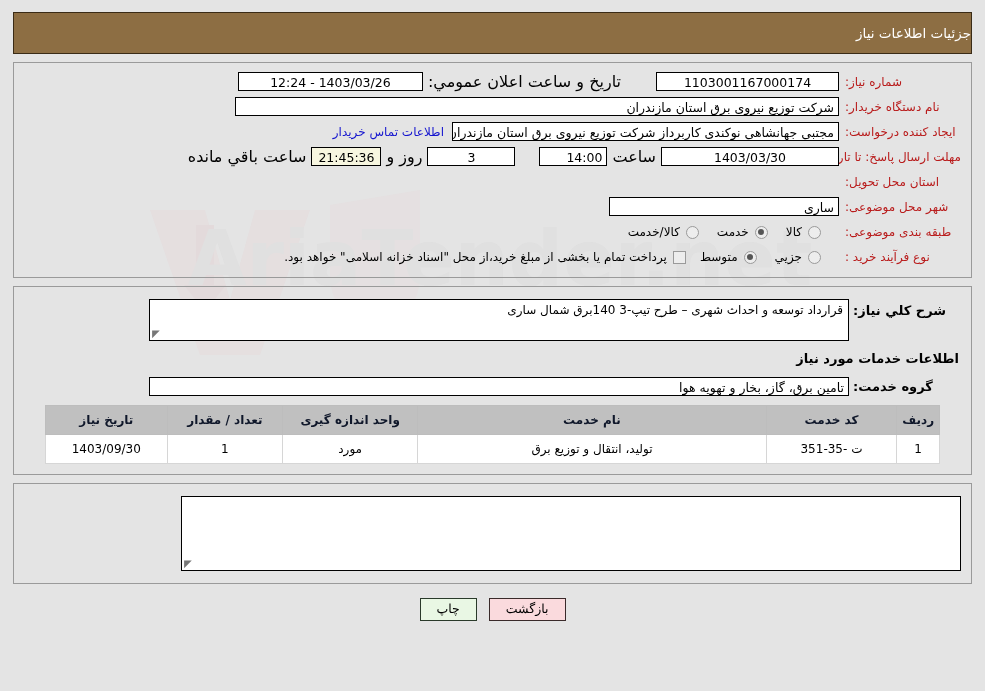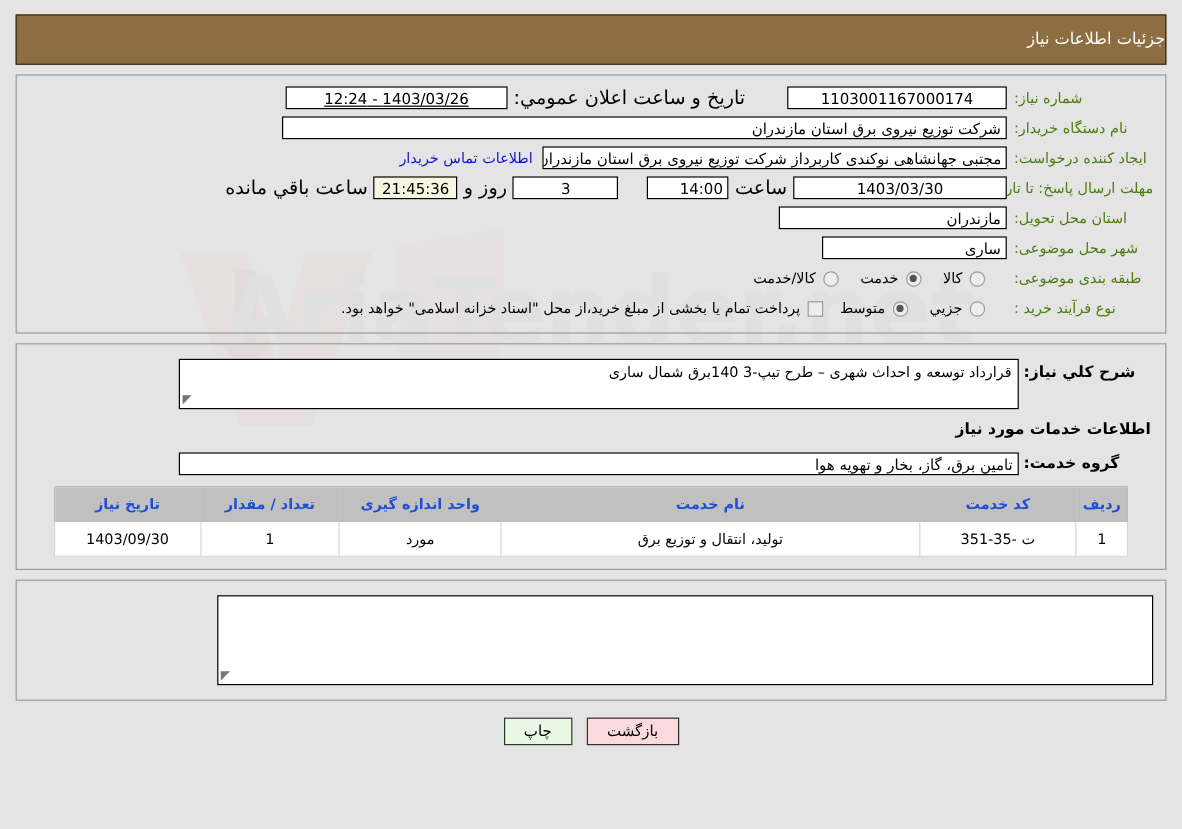--- a/index.html
+++ b/index.html
@@ -61,21 +61,21 @@
   
   .frow {
     display: flex;
     align-items: center;
     justify-content: flex-start;
     margin-bottom: 4px;
     min-height: 21px;
   }
   .lbl {
     font-size: 12px;
-    color: #4d7c0f;
+    color: #b91c1c;
     text-align: left;
     white-space: nowrap;
   }
   .lbl-w {
     width: 122px;
     text-align: left;
     padding-left: 6px;
     box-sizing: border-box;
     flex: 0 0 122px;
     line-height: 14px;
@@ -186,21 +186,21 @@
     font-size: 12px;
     background: #fff;
   }
   table.items th {
     background: #c0c0c0;
     border: 1px solid #bdbdbd;
     font-weight: bold;
     font-size: 12px;
     height: 26px;
     text-align: center;
-    color: #1d4ed8;
+    color: #0f172a;
   }
   table.items td {
     background: #ffffff;
     border: 1px solid #d6d6d6;
     height: 26px;
     text-align: center;
     font-size: 12px;
   }
 
   
@@ -238,21 +238,21 @@
 <div class="header-bar">
   <span class="title">جزئیات اطلاعات نیاز</span>
 </div>
 
 <div class="panel panel-top">
 
   <div class="frow">
     <span class="lbl lbl-w">شماره نیاز:</span>
     <span class="fld center" style="width:183px;">1103001167000174</span>
     <span class="inline-lbl" style="margin-right:30px;">تاریخ و ساعت اعلان عمومي:</span>
-    <span class="fld center" style="width:185px;text-decoration:underline;">1403/03/26 - 12:24</span>
+    <span class="fld center" style="width:185px;">1403/03/26 - 12:24</span>
   </div>
 
   <div class="frow">
     <span class="lbl lbl-w">نام دستگاه خریدار:</span>
     <span class="fld right" style="width:604px;">شرکت توزیع نیروی برق استان مازندران</span>
   </div>
 
   <div class="frow">
     <span class="lbl lbl-w">ایجاد کننده درخواست:</span>
     <span class="fld right" style="width:387px;">مجتبی جهانشاهی نوکندی کاربرداز شرکت توزیع نیروی برق استان مازندران</span>
@@ -265,26 +265,25 @@
     <span class="inline-lbl">ساعت</span>
     <span class="fld center" style="width:68px;text-align:right;">14:00</span>
     <span class="fld center" style="width:88px;margin-right:24px;">3</span>
     <span class="inline-lbl">روز و</span>
     <span class="fld yellow" style="width:70px;">21:45:36</span>
     <span class="inline-lbl">ساعت باقي مانده</span>
   </div>
 
   <div class="frow">
     <span class="lbl lbl-w">استان محل تحویل:</span>
-    <span class="fld right" style="width:190px;">مازندران</span>
   </div>
 
   <div class="frow">
     <span class="lbl lbl-w">شهر محل موضوعی:</span>
-    <span class="fld right" style="width:154px;">ساری</span>
+    <span class="fld right" style="width:230px;">ساری</span>
   </div>
 
   <div class="frow">
     <span class="lbl lbl-w">طبقه بندی موضوعی:</span>
     <span class="radio-grp">
       <span class="radio"></span>
       <span class="radio-lbl">کالا</span>
     </span>
     <span class="radio-grp">
       <span class="radio on"></span>

